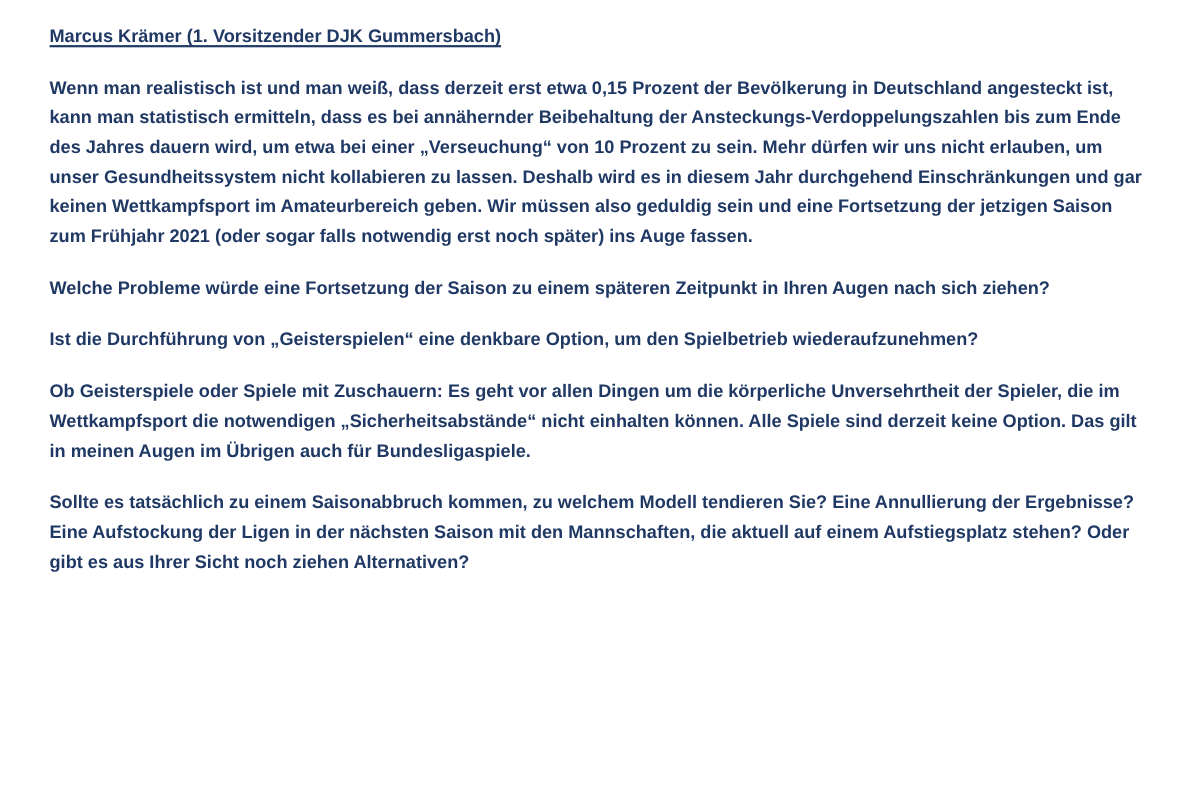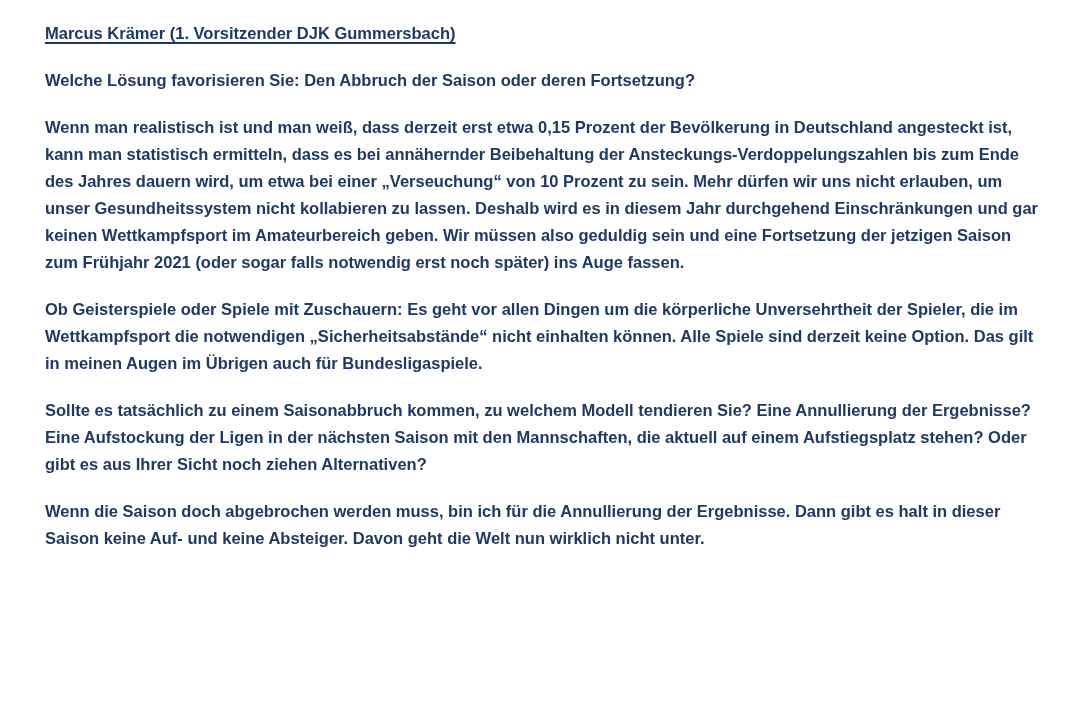--- a/index.html
+++ b/index.html
@@ -42,23 +42,23 @@
   }
 </style>
 </head>
 <body style="color: rgb(31, 56, 100); background: rgb(255, 255, 255);">
 
 <div class="page">
   <div class="doc">
 
     <h1 class="heading">Marcus Krämer (1. Vorsitzender DJK Gummersbach)</h1>
 
-    <p class="question">Welche Lösung favorisieren Sie: Den Abbruch der Saison oder deren Fortsetzung?</p>
     <p class="answer">Wenn man realistisch ist und man weiß, dass derzeit erst etwa 0,15 Prozent der Bevölkerung in Deutschland angesteckt ist, kann man statistisch ermitteln, dass es bei annähernder Beibehaltung der Ansteckungs-Verdoppelungszahlen bis zum Ende des Jahres dauern wird, um etwa bei einer „Verseuchung“ von 10 Prozent zu sein. Mehr dürfen wir uns nicht erlauben, um unser Gesundheitssystem nicht kollabieren zu lassen. Deshalb wird es in diesem Jahr durchgehend Einschränkungen und gar keinen Wettkampfsport im Amateurbereich geben. Wir müssen also geduldig sein und eine Fortsetzung der jetzigen Saison zum Frühjahr 2021 (oder sogar falls notwendig erst noch später) ins Auge fassen.</p>
 
+    <p class="question">Welche Probleme würde eine Fortsetzung der Saison zu einem späteren Zeitpunkt in Ihren Augen nach sich ziehen?</p>
 
+    <p class="question">Ist die Durchführung von „Geisterspielen“ eine denkbare Option, um den Spielbetrieb wiederaufzunehmen?</p>
     <p class="answer">Ob Geisterspiele oder Spiele mit Zuschauern: Es geht vor allen Dingen um die körperliche Unversehrtheit der Spieler, die im Wettkampfsport die notwendigen „Sicherheitsabstände“ nicht einhalten können. Alle Spiele sind derzeit keine Option. Das gilt in meinen Augen im Übrigen auch für Bundesligaspiele.</p>
 
     <p class="question">Sollte es tatsächlich zu einem Saisonabbruch kommen, zu welchem Modell tendieren Sie? Eine Annullierung der Ergebnisse? Eine Aufstockung der Ligen in der nächsten Saison mit den Mannschaften, die aktuell auf einem Aufstiegsplatz stehen? Oder gibt es aus Ihrer Sicht noch ziehen Alternativen?</p>
-    <p class="answer">Wenn die Saison doch abgebrochen werden muss, bin ich für die Annullierung der Ergebnisse. Dann gibt es halt in dieser Saison keine Auf- und keine Absteiger. Davon geht die Welt nun wirklich nicht unter.</p>
 
   </div>
 </div>
 
 </body></html>

